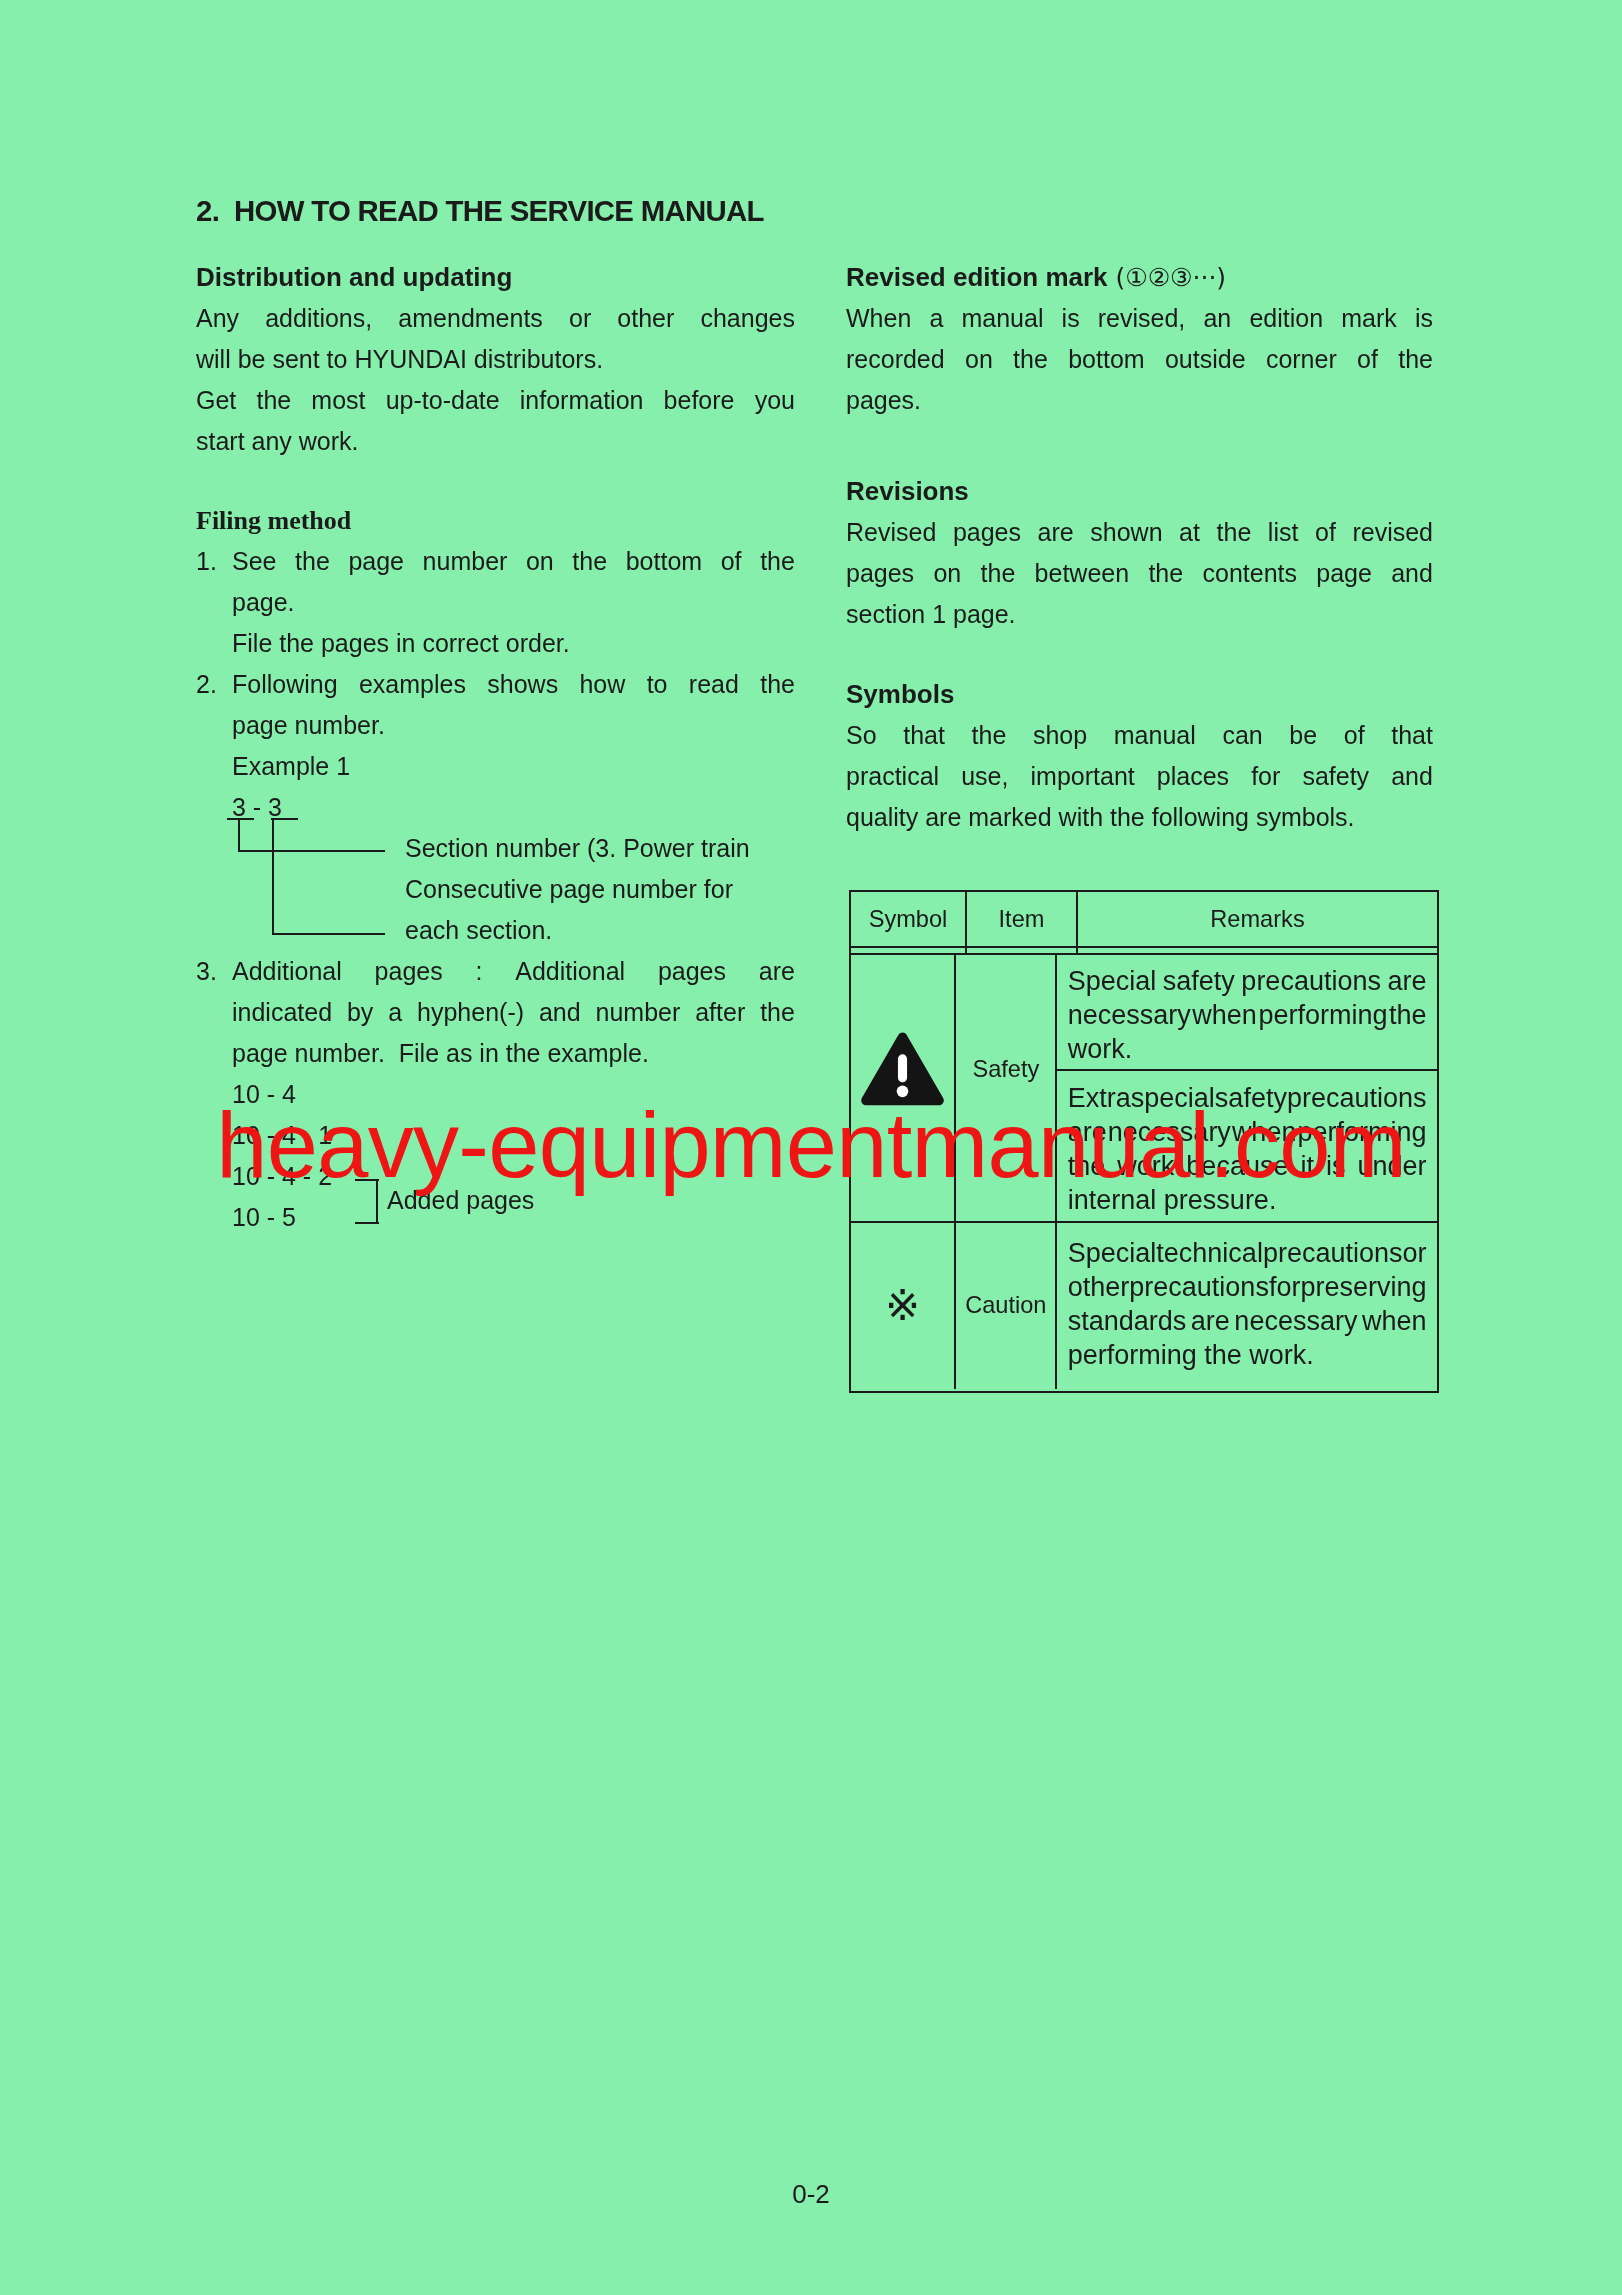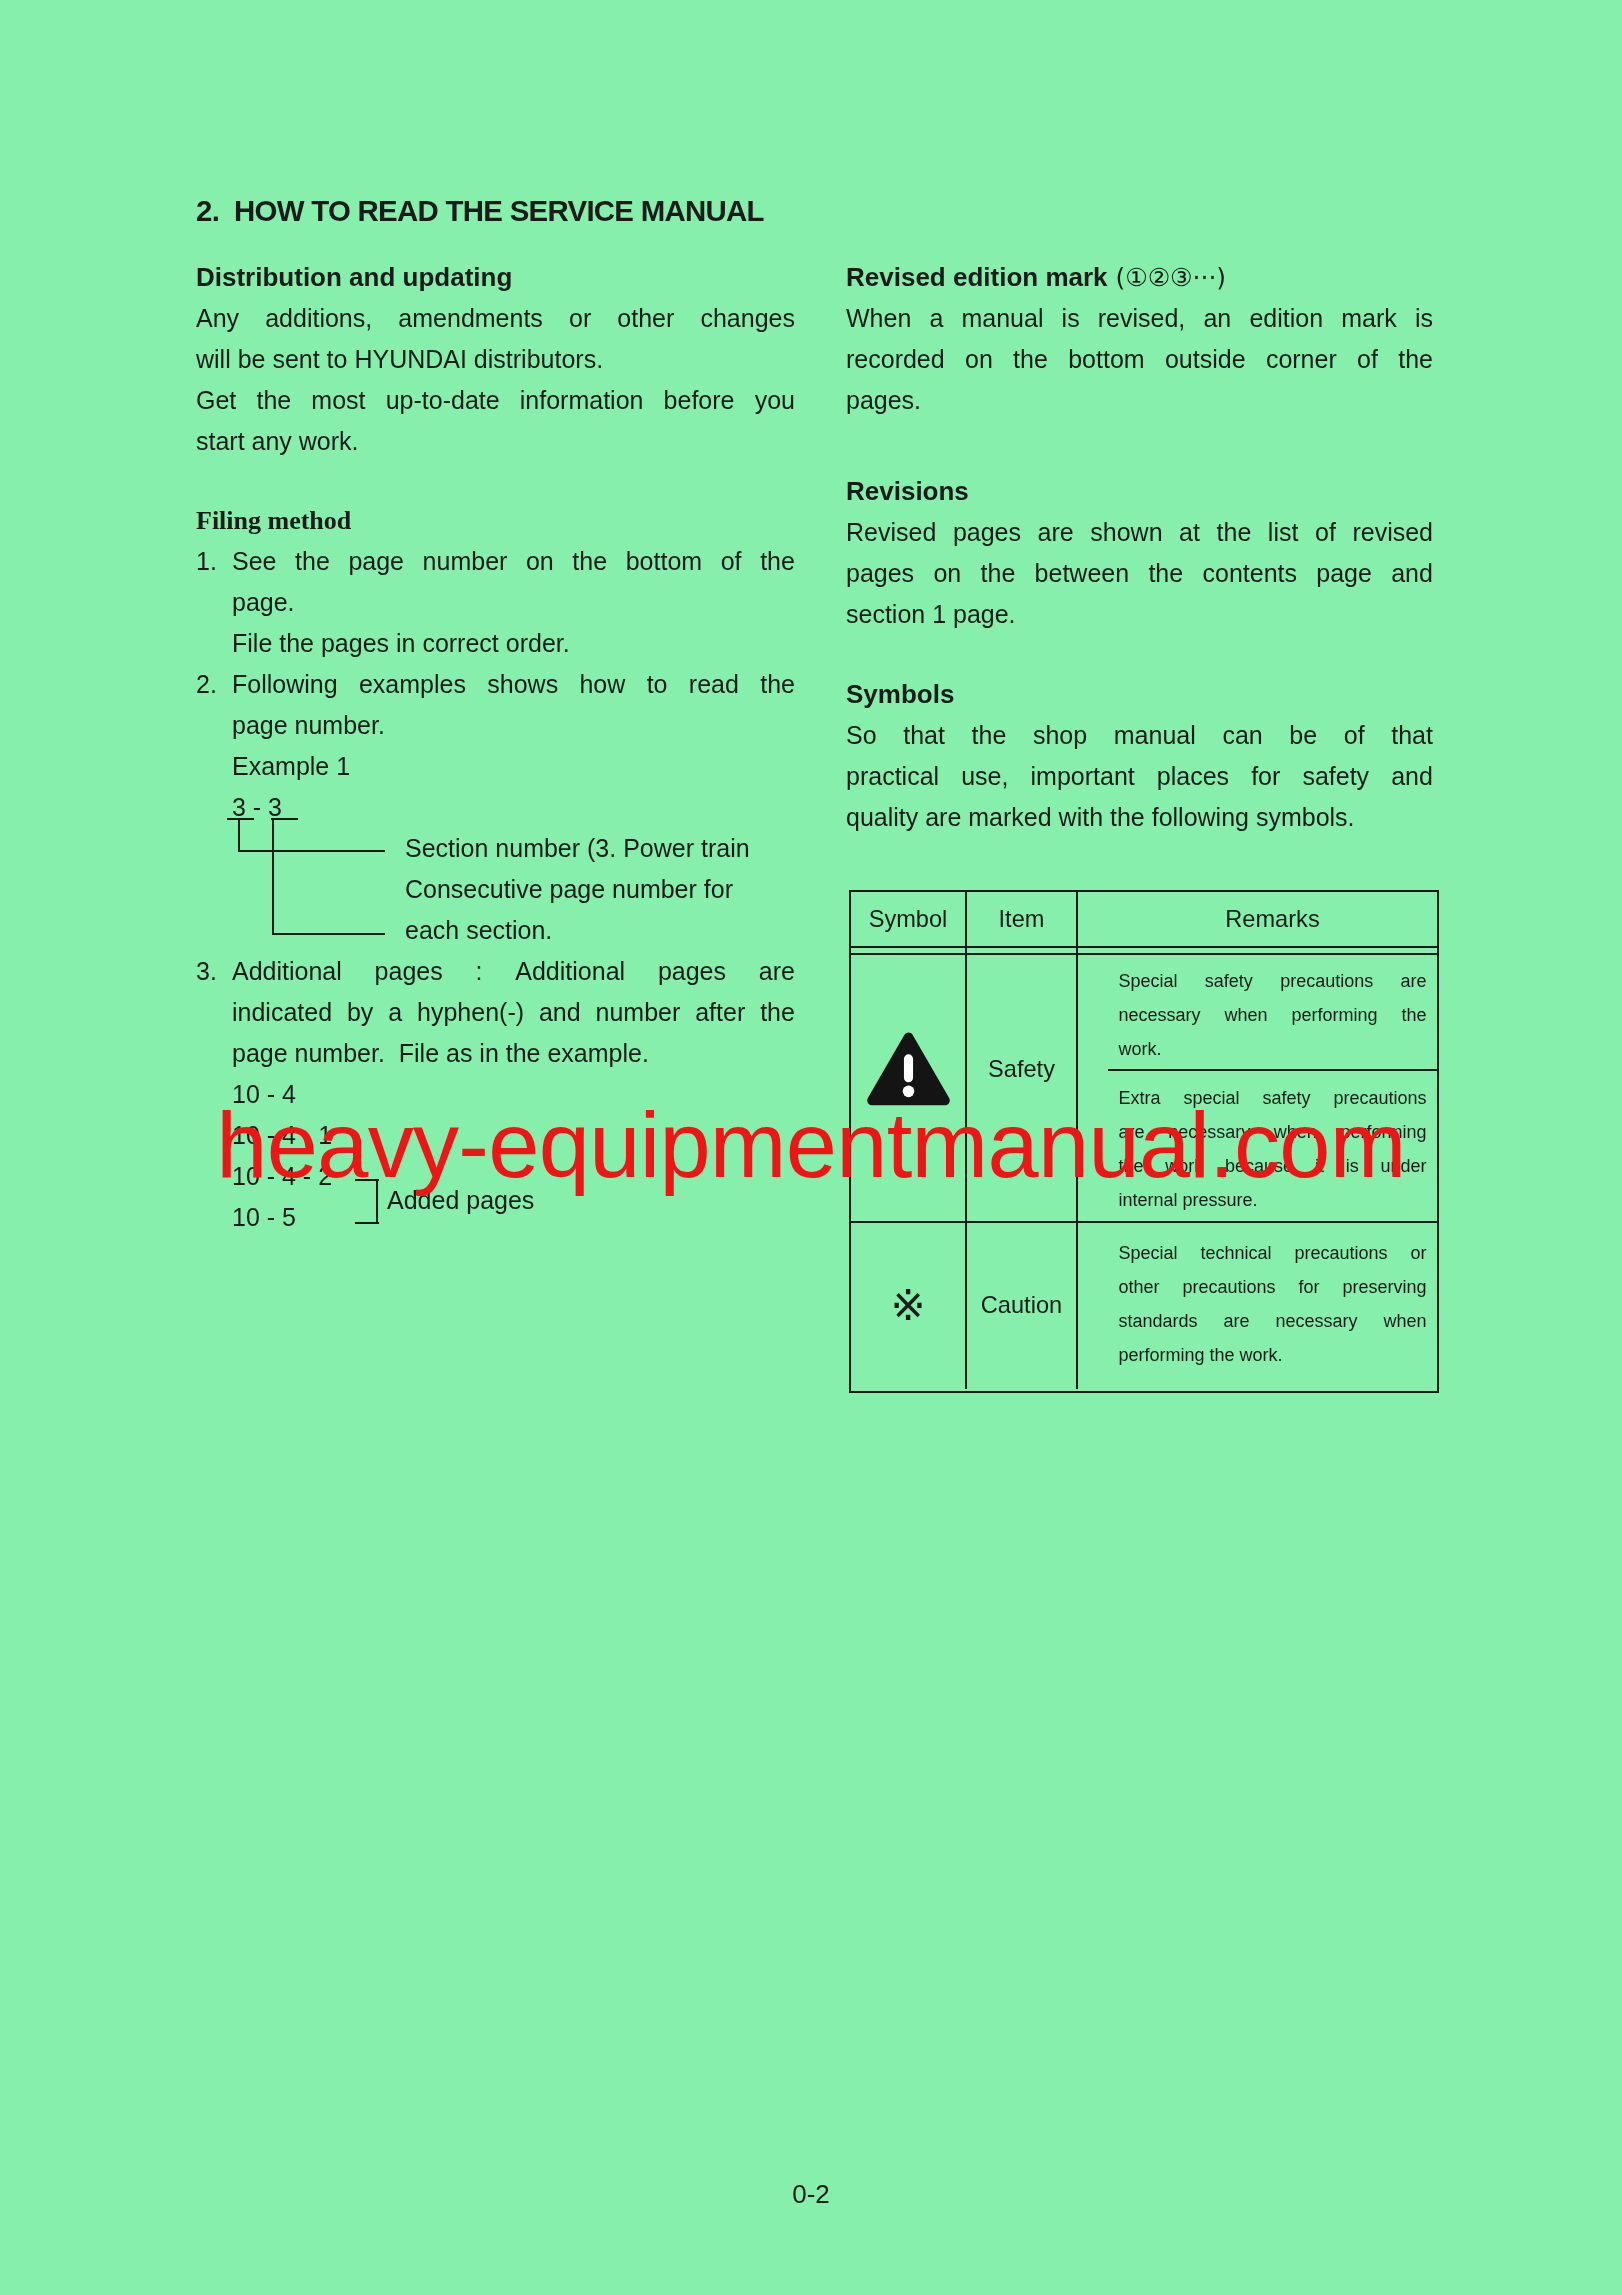--- a/index.html
+++ b/index.html
@@ -27,32 +27,32 @@
   
   .hline{position:absolute; height:2px; background:#1b1b1b;}
   .vline{position:absolute; width:2px; background:#1b1b1b;}
   
   .tbl{position:absolute; left:849px; top:890px; width:590px; height:503px;
        border:2.6px solid #1b1b1b; box-sizing:border-box;}
   .trow{display:flex; width:100%; box-sizing:border-box;}
   .tc{box-sizing:border-box;}
   .c1{width:116px; border-right:2px solid #1b1b1b;}
   .c2{width:111px; border-right:2px solid #1b1b1b;}
-  .c3{flex:1;margin-left:30px;}
+  .c3{flex:1;}
   .th{display:flex; align-items:center; justify-content:center; font-size:23.6px;}
   .hrow{height:56px; border-bottom:2px solid #1b1b1b;}
   .sprow{height:6.5px; border-bottom:2px solid #1b1b1b;}
   .sprow .tc{height:100%;}
   .srow{height:268px; border-bottom:2px solid #1b1b1b;}
   .crow{height:166px;}
   .cellmid{display:flex; align-items:center; justify-content:center; font-size:23.6px;}
   .sub1{height:116px; border-bottom:2px solid #1b1b1b; padding:9.2px 10.5px 0 10.5px; box-sizing:border-box;}
   .sub2{padding:10.5px 10.5px 0 10.5px;}
   .subc{padding:13px 10.5px 0 10.5px;}
-  .tln{height:34px; line-height:34px; font-size:18px; white-space:nowrap;}
+  .tln{height:34px; line-height:34px; font-size:27px; white-space:nowrap;}
   .tln.jline{white-space:normal;}
   .cautionmark{font-family:"DejaVu Sans","Liberation Sans",sans-serif; font-size:42px;}
   .watermark{
     position:absolute; left:811px; top:1093px; transform:translateX(-50%);
     font-size:92px; letter-spacing:-0.7px; color:#ef1515; white-space:nowrap; z-index:9;
   }
   .pagenum{position:absolute; left:811px; top:2179px; transform:translateX(-50%);
     font-size:26px;}
 </style>
 </head>

